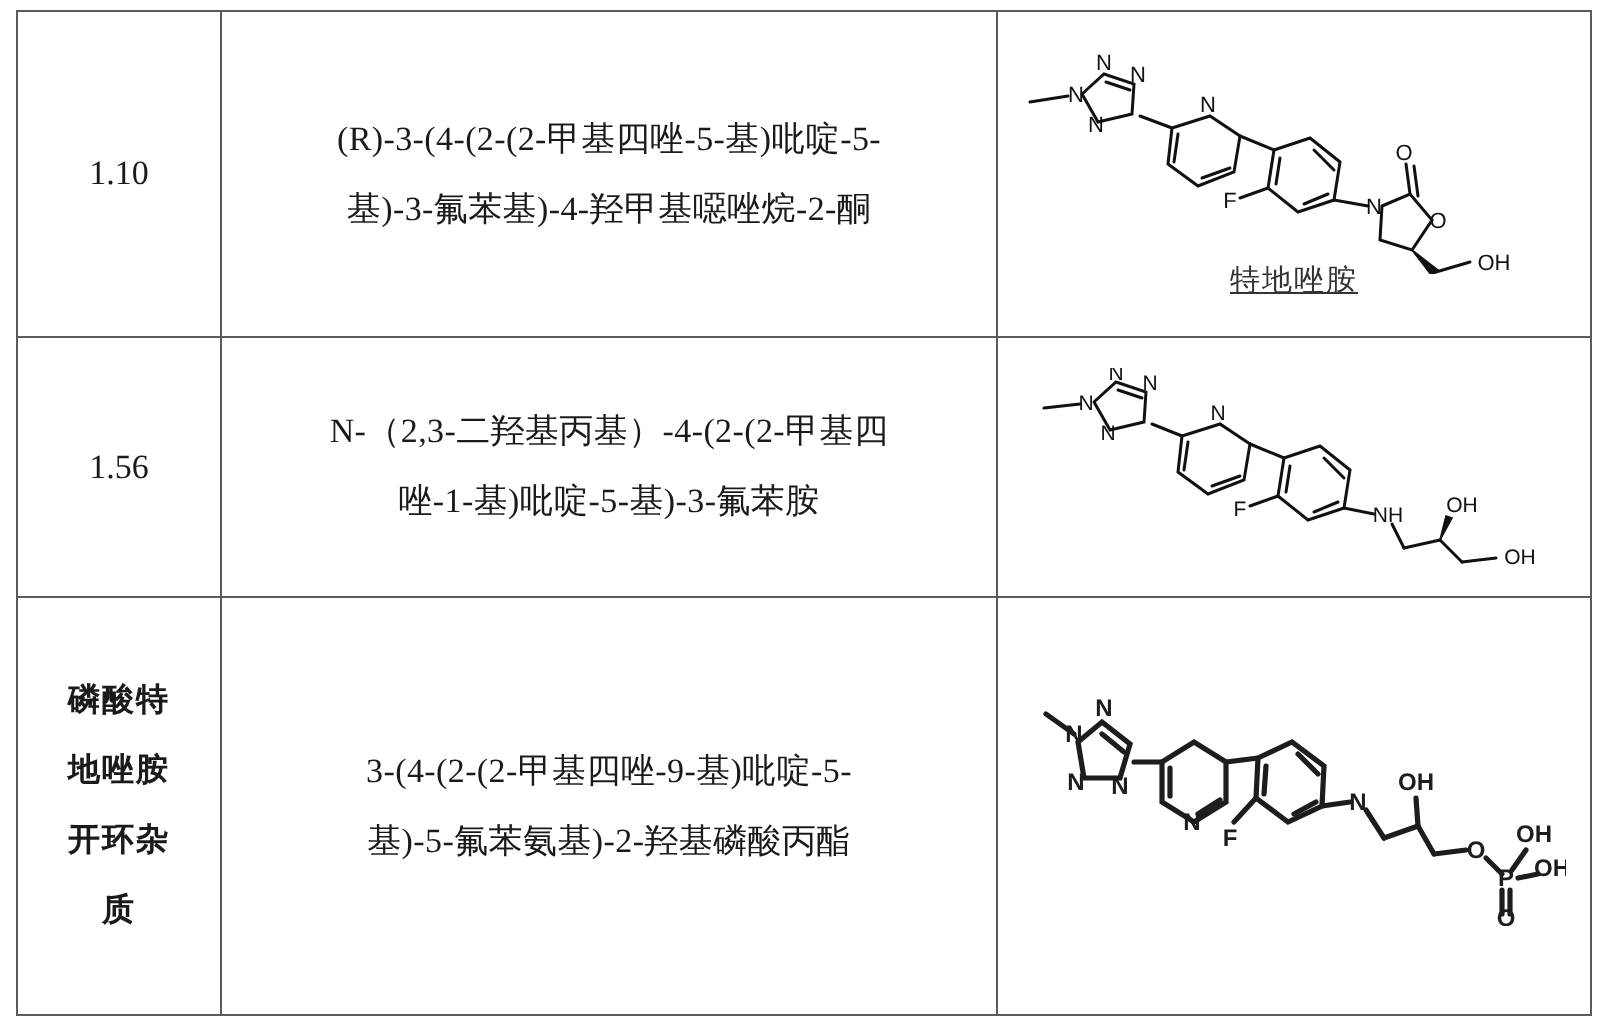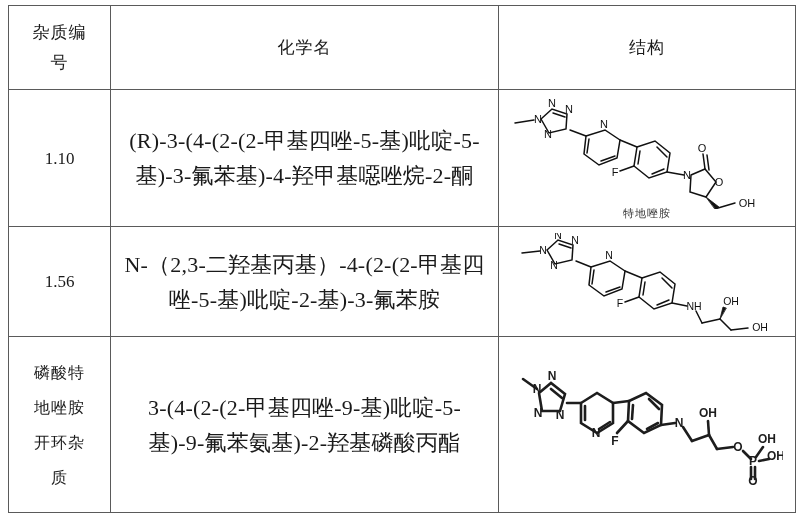--- a/index.html
+++ b/index.html
@@ -48,76 +48,67 @@
   .id-cell {
     font-size: 17px;
     line-height: 31px;
     margin-left: 48px;
   }
   .id-cell.multiline {
     font-size: 16px;
     line-height: 35px;
     letter-spacing: 1px;
   }
-  .id-cell .idline { display: block; }
+  .id-cell .idline { display: block; font-weight: bold; }
 
   .name-cell {
-    font-size: 22px;
+    font-size: 17px;
     line-height: 35px;
     padding: 0 14px;
     text-align: center;
     letter-spacing: 0.2px;
   }
   .name-cell .nline { display: block; white-space: nowrap; }
 
   .struct-cell {
     position: relative;
     height: 100%;
   }
   .struct-wrap {
     position: relative;
     width: 100%;
     display: block;
     text-align: center;
   }
   .struct-wrap svg { display: block; margin: 0 auto; }
   .struct-caption {
     display: block;
-    font-size: 11px;
+    font-size: 15px;
     line-height: 13px;
     letter-spacing: 1px;
     color: #333;
     margin-top: -2px;
+    text-decoration: underline;
   }
   
   tr.row-head td { height: 83px; }
   tr.row-1 td { height: 136px; }
   tr.row-2 td { height: 109px; }
   tr.row-3 td { height: 175px; }
 </style>
 </head>
 <body>
 
 <table id="impurity-table">
   <colgroup>
     <col class="col-id">
     <col class="col-name">
     <col class="col-struct">
   </colgroup>
   <tbody>
-    <tr class="row-head">
-      <td class="hdr-cell">
-        <span class="hdr-id-inner">
-          <span class="l1">杂质编</span>
-          <span class="l2">号</span>
-        </span>
-      </td>
-      <td class="hdr-cell">化学名</td>
-      <td class="hdr-cell">结构</td>
-    </tr>
 
     <tr class="row-1">
       <td class="id-cell">1.10</td>
       <td class="name-cell">
         <span class="nline">(R)-3-(4-(2-(2-甲基四唑-5-基)吡啶-5-</span>
         <span class="nline">基)-3-氟苯基)-4-羟甲基噁唑烷-2-酮</span>
       </td>
       <td class="struct-cell">
         <span class="struct-wrap">
           <svg width="280" height="112" viewBox="0 0 280 112" xmlns="http://www.w3.org/2000/svg">
@@ -168,21 +159,21 @@
           </svg>
           <span class="struct-caption">特地唑胺</span>
         </span>
       </td>
     </tr>
 
     <tr class="row-2">
       <td class="id-cell">1.56</td>
       <td class="name-cell">
         <span class="nline">N-（2,3-二羟基丙基）-4-(2-(2-甲基四</span>
-        <span class="nline">唑-5-基)吡啶-2-基)-3-氟苯胺</span>
+        <span class="nline">唑-1-基)吡啶-5-基)-3-氟苯胺</span>
       </td>
       <td class="struct-cell">
         <span class="struct-wrap">
           <svg width="275" height="100" viewBox="0 0 275 100" xmlns="http://www.w3.org/2000/svg">
             <g fill="none" stroke="#111" stroke-width="1.5" stroke-linecap="round">
               <line x1="12" y1="20" x2="30" y2="18"></line>
               <polyline points="37,17 48,7 63,12 62,27 45,31 37,17"></polyline>
               <line x1="49" y1="11" x2="61" y2="15"></line>
               <line x1="66" y1="28" x2="81" y2="34"></line>
               <polyline points="81,34 79,52 94,63 112,56 115,38 100,28 81,34"></polyline>
@@ -225,21 +216,21 @@
 
     <tr class="row-3">
       <td class="id-cell multiline">
         <span class="idline">磷酸特</span>
         <span class="idline">地唑胺</span>
         <span class="idline">开环杂</span>
         <span class="idline">质</span>
       </td>
       <td class="name-cell">
         <span class="nline">3-(4-(2-(2-甲基四唑-9-基)吡啶-5-</span>
-        <span class="nline">基)-9-氟苯氨基)-2-羟基磷酸丙酯</span>
+        <span class="nline">基)-5-氟苯氨基)-2-羟基磷酸丙酯</span>
       </td>
       <td class="struct-cell">
         <span class="struct-wrap">
           <svg width="272" height="118" viewBox="0 0 272 118" xmlns="http://www.w3.org/2000/svg">
             <g fill="none" stroke="#1d1d1d" stroke-width="2.6" stroke-linecap="round">
               <line x1="12" y1="12" x2="26" y2="22"></line>
               <polyline points="28,26 40,16 54,27 49,44 31,44 28,26"></polyline>
               <line x1="40" y1="22" x2="51" y2="31"></line>
               <line x1="56" y1="36" x2="70" y2="36"></line>
               <polyline points="70,36 70,56 86,66 102,56 102,36 86,26 70,36"></polyline>

